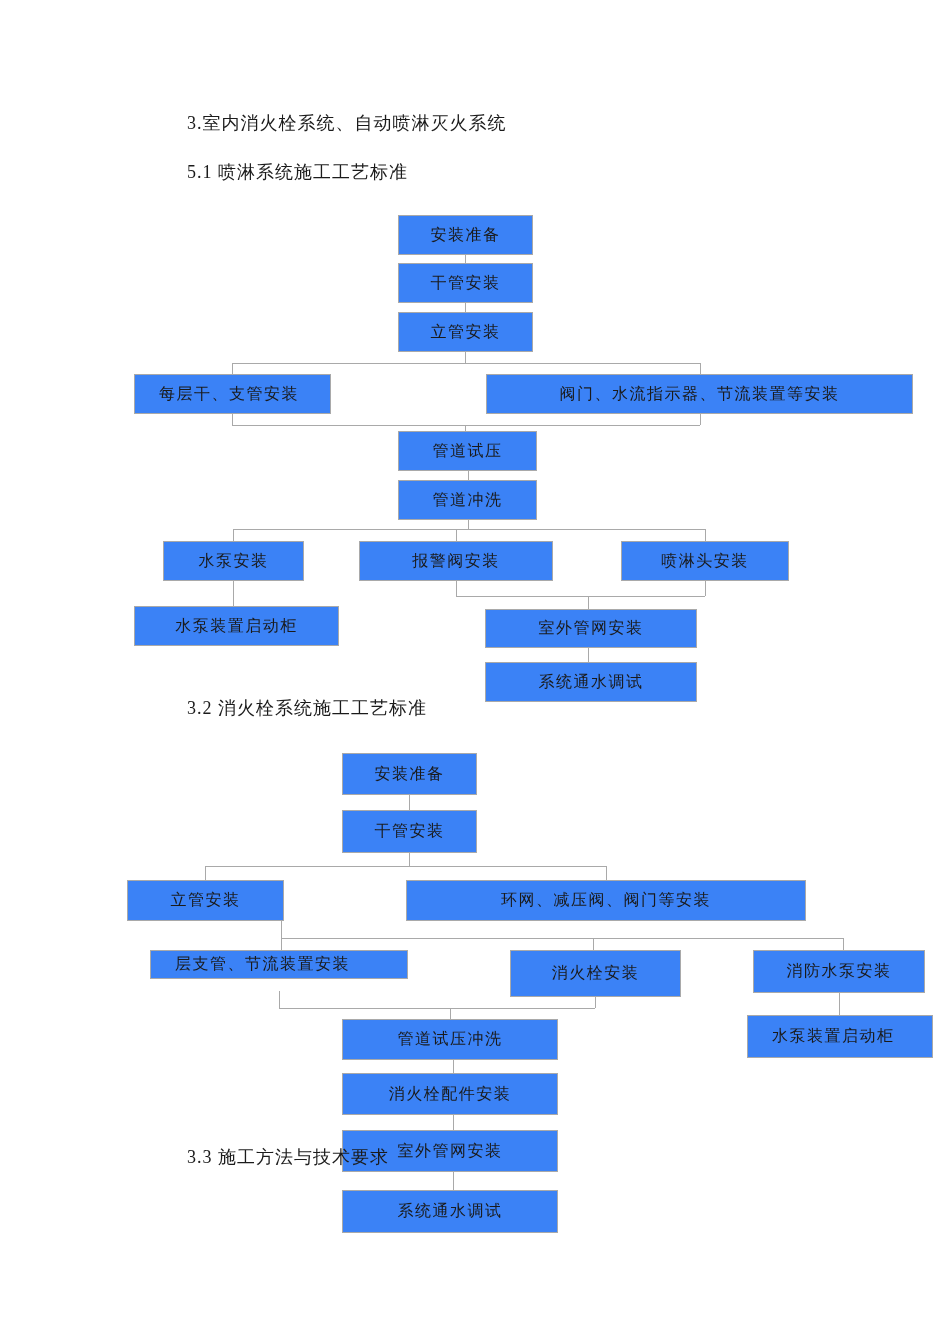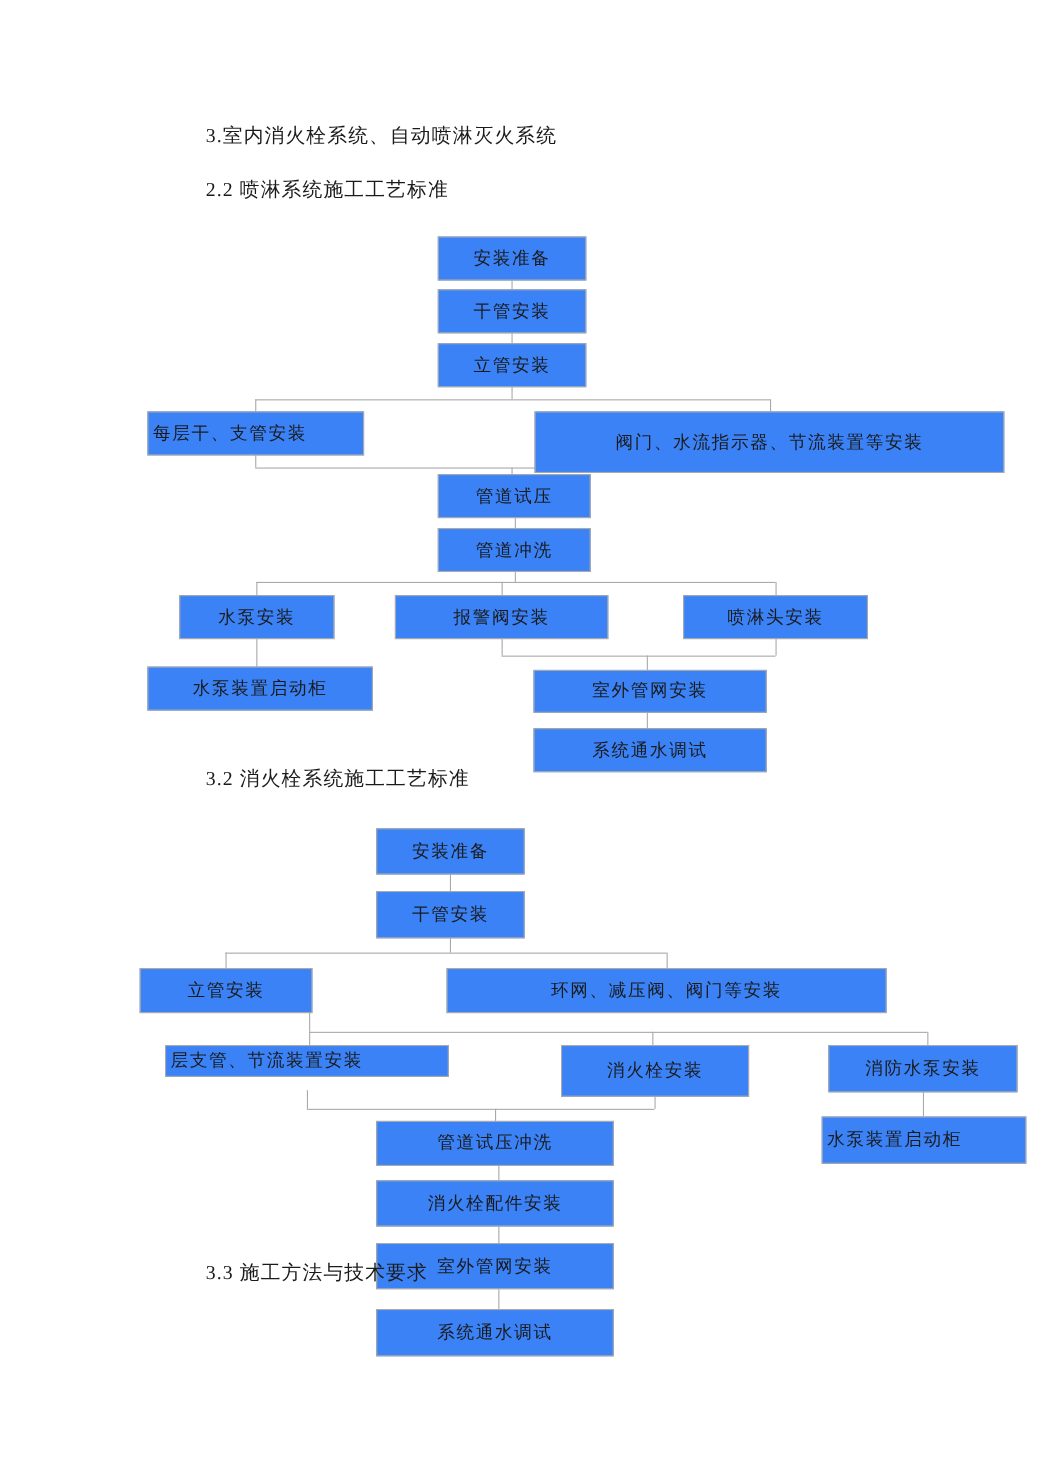--- a/index.html
+++ b/index.html
@@ -26,42 +26,42 @@
     background:#3b82f6;
     display:flex;
     align-items:center;
     justify-content:center;
     font-size:16px;
     letter-spacing:1.5px;
     color:#1a1a1a;
     white-space:nowrap;
     z-index:1;
   }
-  .node.left{justify-content:flex-start;padding-left:4px;}
+  .node.left{justify-content:flex-start;padding-left:24px;}
   .hline,.vline{position:absolute;background:#a9a9a9;z-index:0;}
   .hline{height:1px;}
   .vline{width:1px;}
 </style>
 </head>
 <body>
 
 <div id="page">
 
   <div class="heading" style="left:187px;top:113px">3.室内消火栓系统、自动喷淋灭火系统</div>
-  <div class="heading" style="left:187px;top:162px">2.2 喷淋系统施工工艺标准</div>
+  <div class="heading" style="left:187px;top:162px">5.1 喷淋系统施工工艺标准</div>
   <div class="heading" style="left:187px;top:698px">3.2 消火栓系统施工工艺标准</div>
   <div class="heading" style="left:187px;top:1147px">3.3 施工方法与技术要求</div>
 
   <div>
 
     <div class="node" style="left:398px;top:215px;width:135px;height:40px">安装准备</div>
     <div class="node" style="left:398px;top:263px;width:135px;height:40px">干管安装</div>
     <div class="node" style="left:398px;top:312px;width:135px;height:40px">立管安装</div>
     <div class="node left" style="left:134px;top:374px;width:197px;height:40px">每层干、支管安装</div>
-    <div class="node" style="left:486px;top:374px;width:427px;height:56px">阀门、水流指示器、节流装置等安装</div>
+    <div class="node" style="left:486px;top:374px;width:427px;height:40px">阀门、水流指示器、节流装置等安装</div>
     <div class="node" style="left:398px;top:431px;width:139px;height:40px">管道试压</div>
     <div class="node" style="left:398px;top:480px;width:139px;height:40px">管道冲洗</div>
     <div class="node" style="left:163px;top:541px;width:141px;height:40px">水泵安装</div>
     <div class="node" style="left:359px;top:541px;width:194px;height:40px">报警阀安装</div>
     <div class="node" style="left:621px;top:541px;width:168px;height:40px">喷淋头安装</div>
     <div class="node" style="left:134px;top:606px;width:205px;height:40px">水泵装置启动柜</div>
     <div class="node" style="left:485px;top:609px;width:212px;height:39px">室外管网安装</div>
     <div class="node" style="left:485px;top:662px;width:212px;height:40px">系统通水调试</div>
 
     <div class="vline" style="left:465px;top:255px;height:8px"></div>

